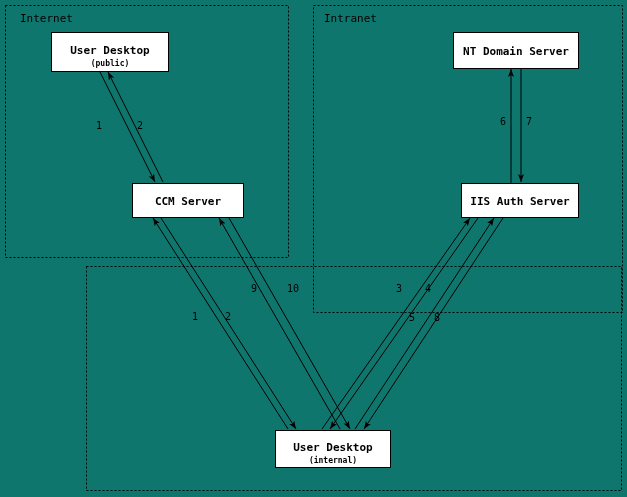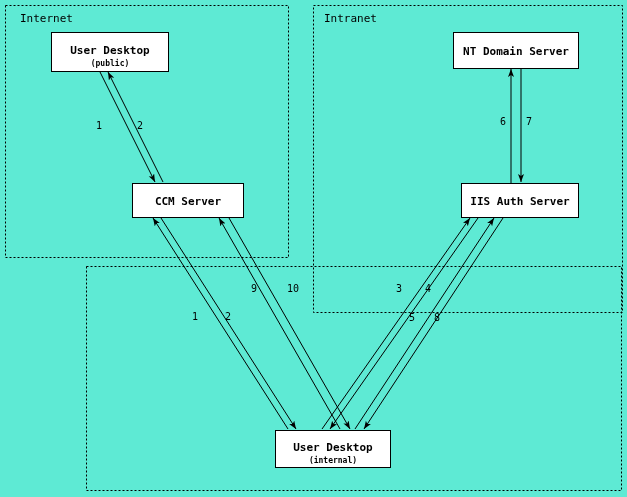--- a/index.html
+++ b/index.html
@@ -5,21 +5,21 @@
 <style>
   html, body {
     margin: 0;
     padding: 0;
     background: #ffffff;
   }
   #diagram-root {
     position: relative;
     width: 627px;
     height: 497px;
-    background: #5eead4;
+    background: #0f766e;
     font-family: "DejaVu Sans Mono", "Liberation Mono", monospace;
     overflow: hidden;
     text-align: center;
   }
   #diagram-svg {
     position: absolute;
     left: 0;
     top: 0;
     width: 627px;
     height: 497px;

